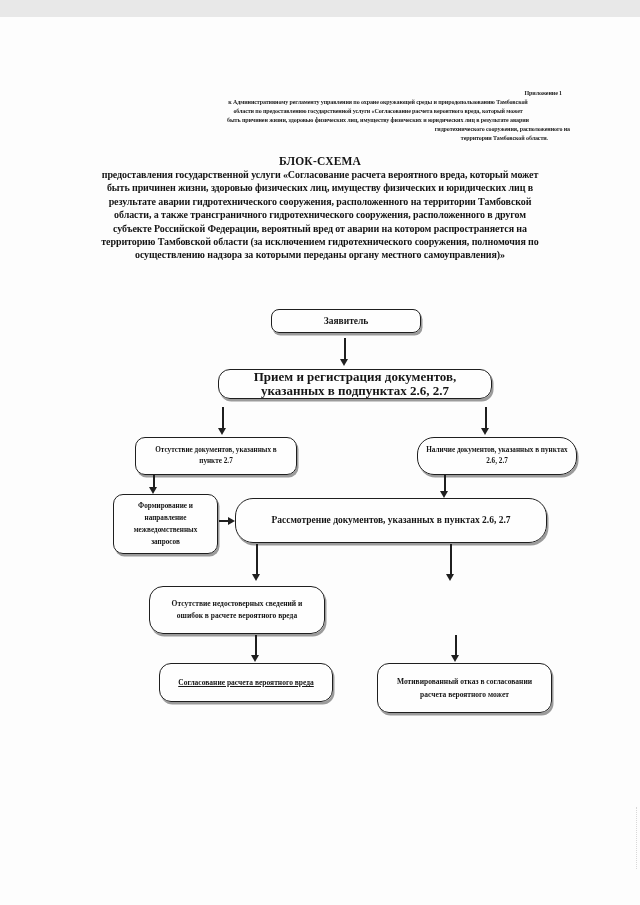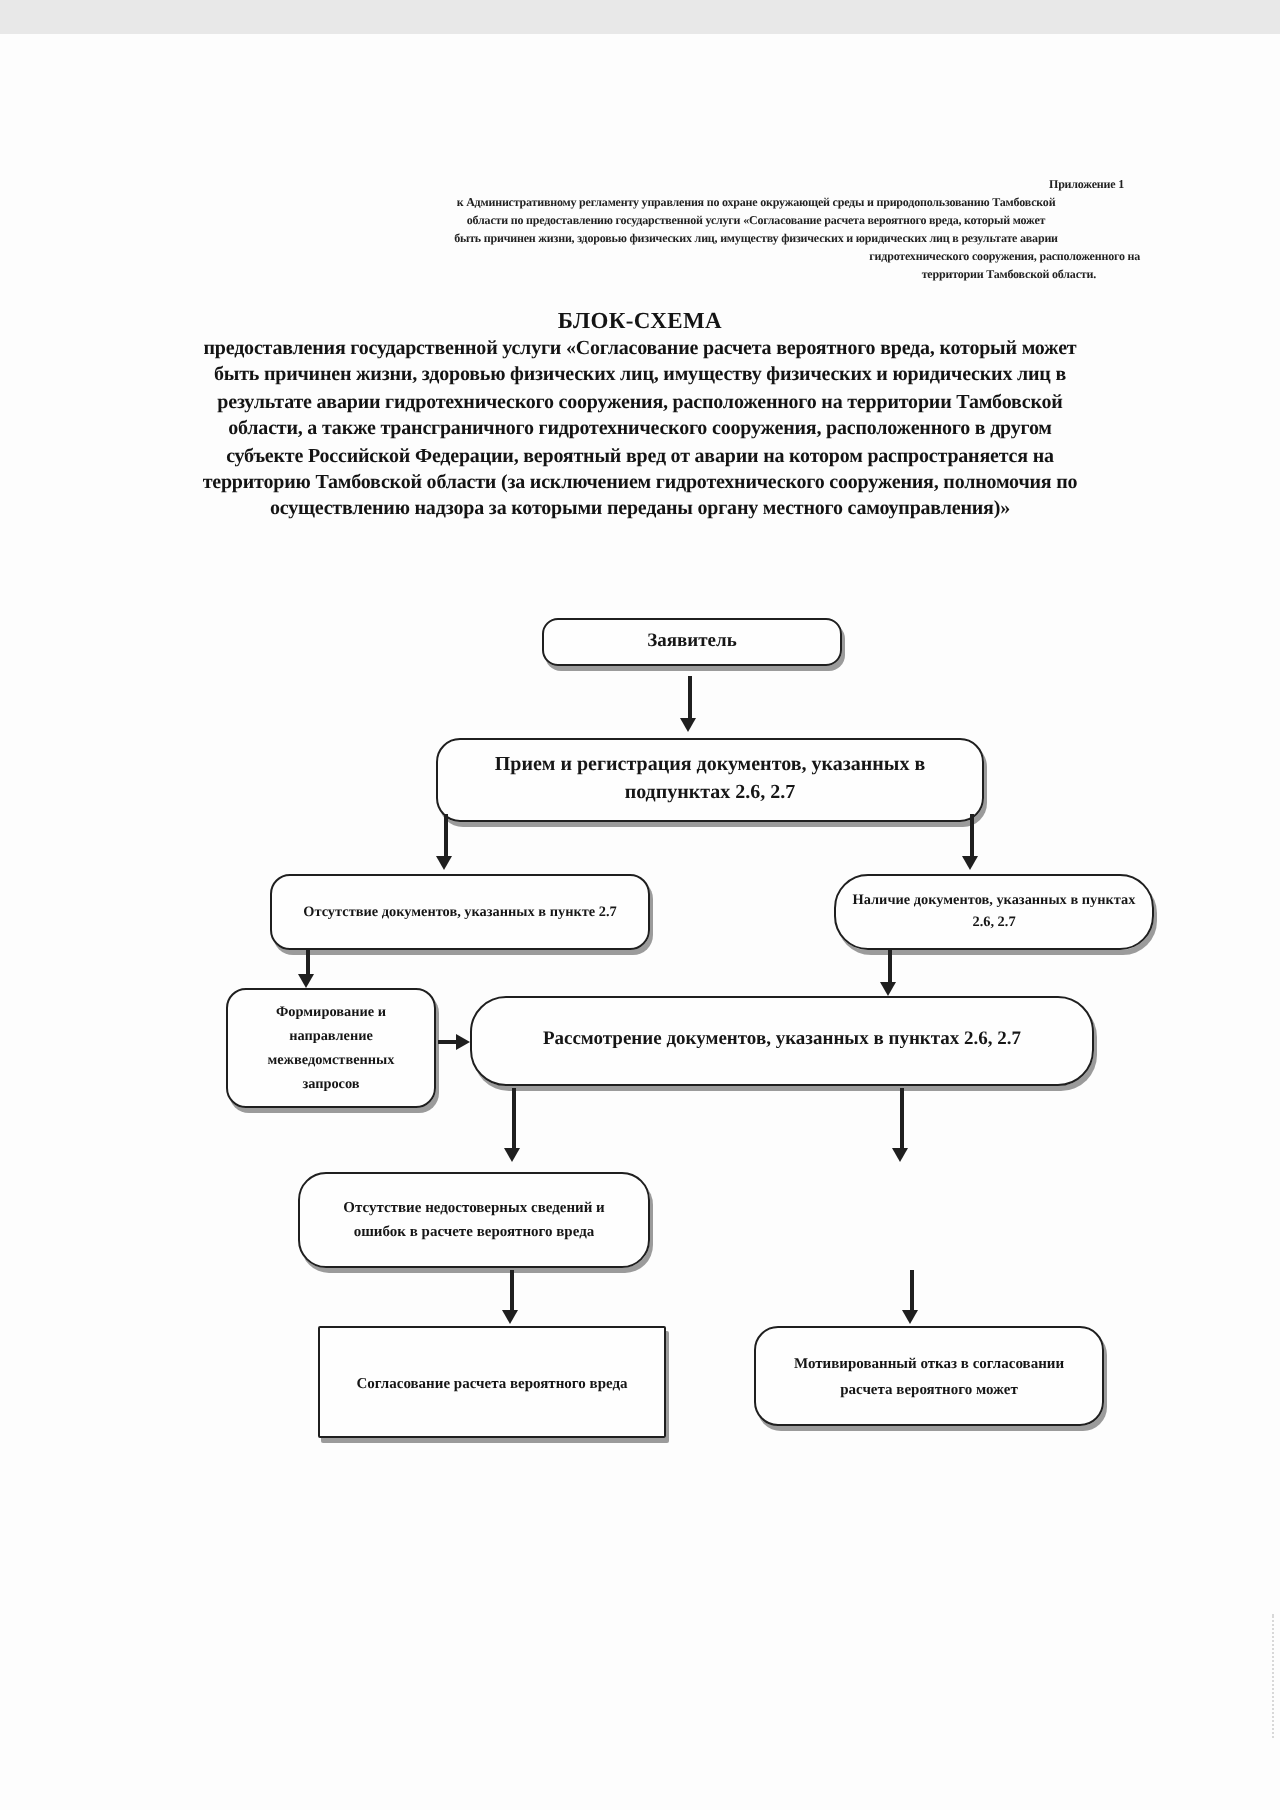--- a/index.html
+++ b/index.html
@@ -38,28 +38,28 @@
     position:absolute;
     border:1.6px solid #1f1f1f;
     border-radius:10px;
     background:rgba(255,255,255,0.6);
     display:flex; align-items:center; justify-content:center;
     text-align:center; font-weight:bold; color:#161616;
     box-shadow:1.5px 2.5px 0 0 rgba(35,35,35,0.45);
     padding:4px 8px;
   }
   .n-applicant { left:271px; top:292px; width:150px; height:24px; font-size:9.5px;  border-radius:8px; }
-  .n-reception { left:218px; top:352px; width:274px; height:42px; font-size:10px;  line-height:14px; border-radius:12px; }
-  .n-absence   { left:135px; top:420px; width:190px; height:38px; font-size:7.2px;  line-height:11px; }
+  .n-reception { left:218px; top:352px; width:274px; height:30px; font-size:13px;  line-height:14px; border-radius:12px; }
+  .n-absence   { left:135px; top:420px; width:162px; height:38px; font-size:7.2px;  line-height:11px; }
   .n-presence  { left:417px; top:420px; width:160px; height:38px; font-size:7.2px;  line-height:11px;border-radius:17px; }
   .n-formation { left:113px; top:477px; width:105px; height:60px; font-size:7.2px;  line-height:12px; padding:2px 6px; }
   .n-review    { left:235px; top:481px; width:312px; height:45px; font-size:9.5px;  line-height:15px; border-radius:18px;text-align:right; }
   .n-noerr     { left:149px; top:569px; width:176px; height:48px; font-size:7.5px;  line-height:12.5px; border-radius:14px; }
   .n-err       { left:372px; top:569px; width:168px; height:48px; font-size:7.5px;  line-height:12.5px; border-radius:14px; }
-  .n-approve   { left:159px; top:646px; width:174px; height:56px; font-size:7.5px;  line-height:13px; border-radius:1px; }
+  .n-approve   { left:159px; top:646px; width:174px; height:39px; font-size:7.5px;  line-height:13px; border-radius:12px;text-decoration:underline; }
   .n-refuse    { left:377px; top:646px; width:175px; height:50px; font-size:7.5px;  line-height:13px; border-radius:12px; }
 
   .vline { position:absolute; width:1.6px; background:#1f1f1f; }
   .hline { position:absolute; height:1.6px; background:#1f1f1f; }
   .arr-d {
     position:absolute; width:0; height:0;
     border-left:4px solid transparent; border-right:4px solid transparent;
     border-top:7px solid #1f1f1f;
   }
   .arr-r {

